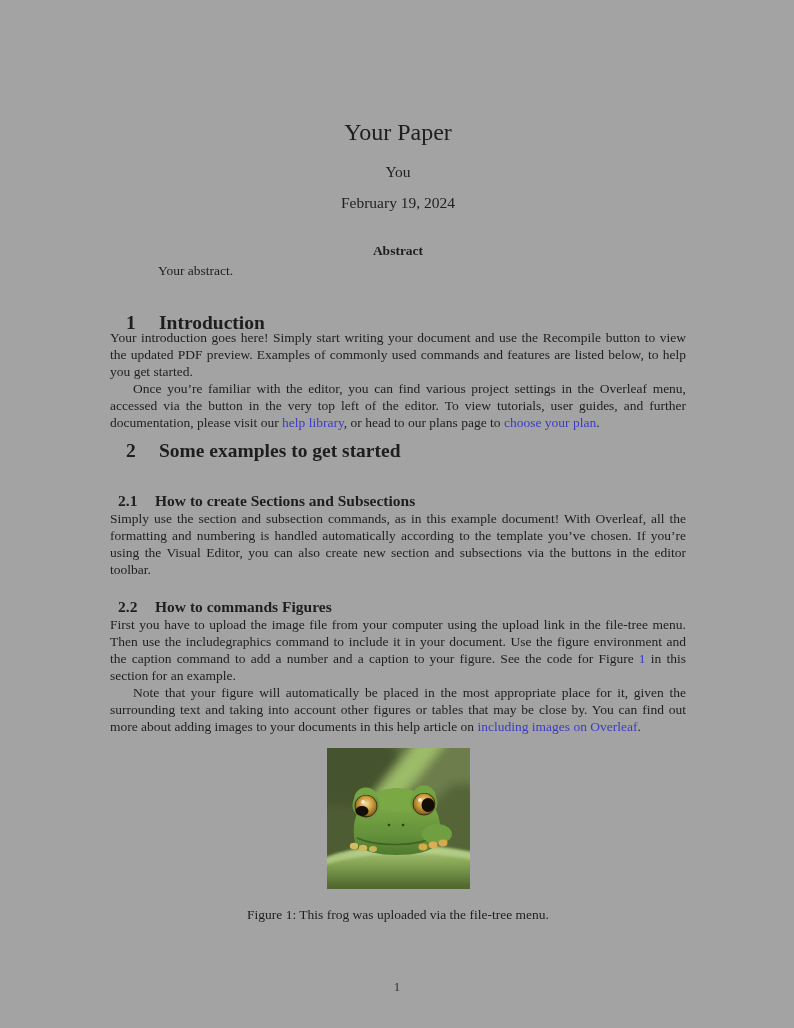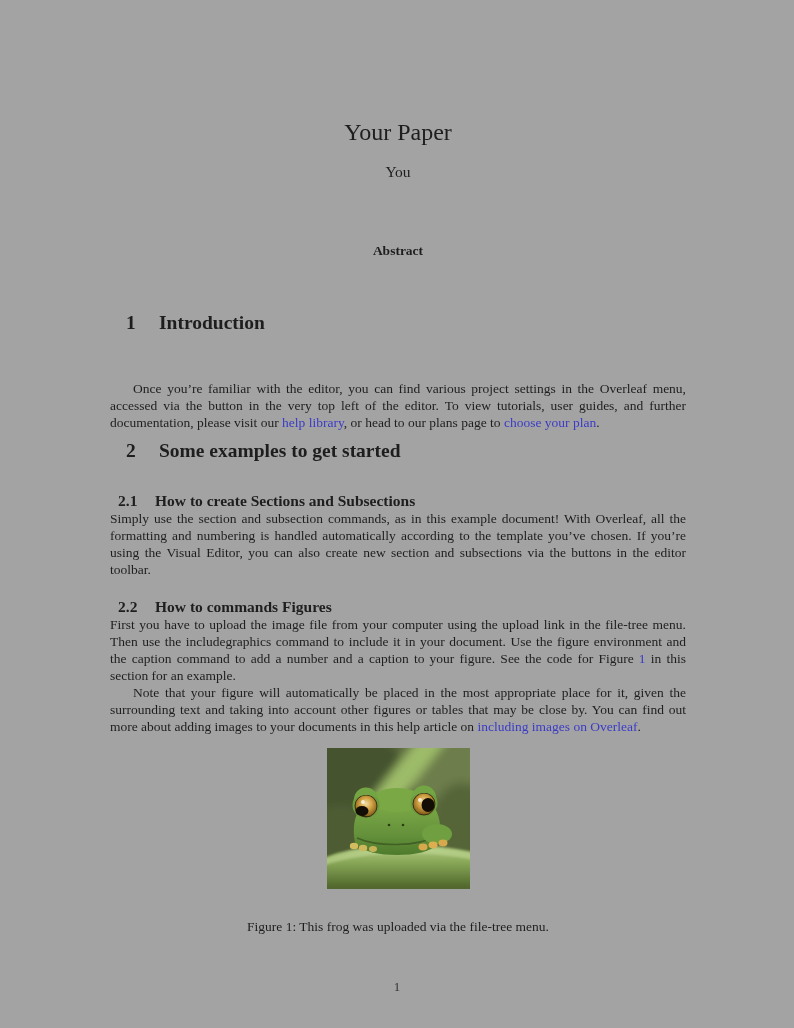--- a/index.html
+++ b/index.html
@@ -25,35 +25,38 @@
   .h-sub .secnum { display: inline-block; min-width: 37px; }
   .body-p {
     font-size: 13.5px;
     line-height: 17px;
     text-align: justify;
     margin: 0;
   }
   .indent { text-indent: 23px; }
   a.doclink { color: #3b3bc8; text-decoration: none; cursor: pointer; }
   .figure-img { position: absolute; left: 327px; top: 748px; width: 143px; height: 141px; }
-  .caption { font-size: 13.5px; text-align: center; margin-top: 12px; }
+  .caption { font-size: 13.5px; text-align: center; }
   .pagenum { position: absolute; left: 0; top: 979px; width: 794px; text-align: center; font-size: 13px; color: #333; }
 </style>
 </head>
 <body>
 
 <div class="page">
 
   <div class="abs center title" style="top:119px">Your Paper</div>
   <div class="abs center byline" style="top:163px">You</div>
+  <div class="abs center byline" style="top:194px">February 19, 2024</div>
 
   <div class="abs center abs-head" style="top:243px">Abstract</div>
+  <div class="abs abs-body" style="top:263px">Your abstract.</div>
 
   <h1 class="abs h-sec" style="top:296px"><span class="secnum">1</span><span>Introduction</span></h1>
 
+  <p class="abs body-p" style="top:329px">Your introduction goes here! Simply start writing your document and use the Recompile button to view the updated PDF preview. Examples of commonly used commands and features are listed below, to help you get started.</p>
 
   <p class="abs body-p indent" style="top:380px"><span>Once you’re familiar with the editor, you can find various project settings in the Overleaf menu, accessed via the button in the very top left of the editor. To view tutorials, user guides, and further documentation, please visit our </span><a class="doclink">help library</a><span>, or head to our plans page to </span><a class="doclink">choose your plan</a><span>.</span></p>
 
   <h1 class="abs h-sec" style="top:424px"><span class="secnum">2</span><span>Some examples to get started</span></h1>
 
   <h2 class="abs h-sub" style="top:484px"><span class="secnum">2.1</span><span>How to create Sections and Subsections</span></h2>
 
   <p class="abs body-p" style="top:510px">Simply use the section and subsection commands, as in this example document! With Overleaf, all the formatting and numbering is handled automatically according to the template you’ve chosen. If you’re using the Visual Editor, you can also create new section and subsections via the buttons in the editor toolbar.</p>
 
   <h2 class="abs h-sub" style="top:590px"><span class="secnum">2.2</span><span>How to commands Figures</span></h2>

